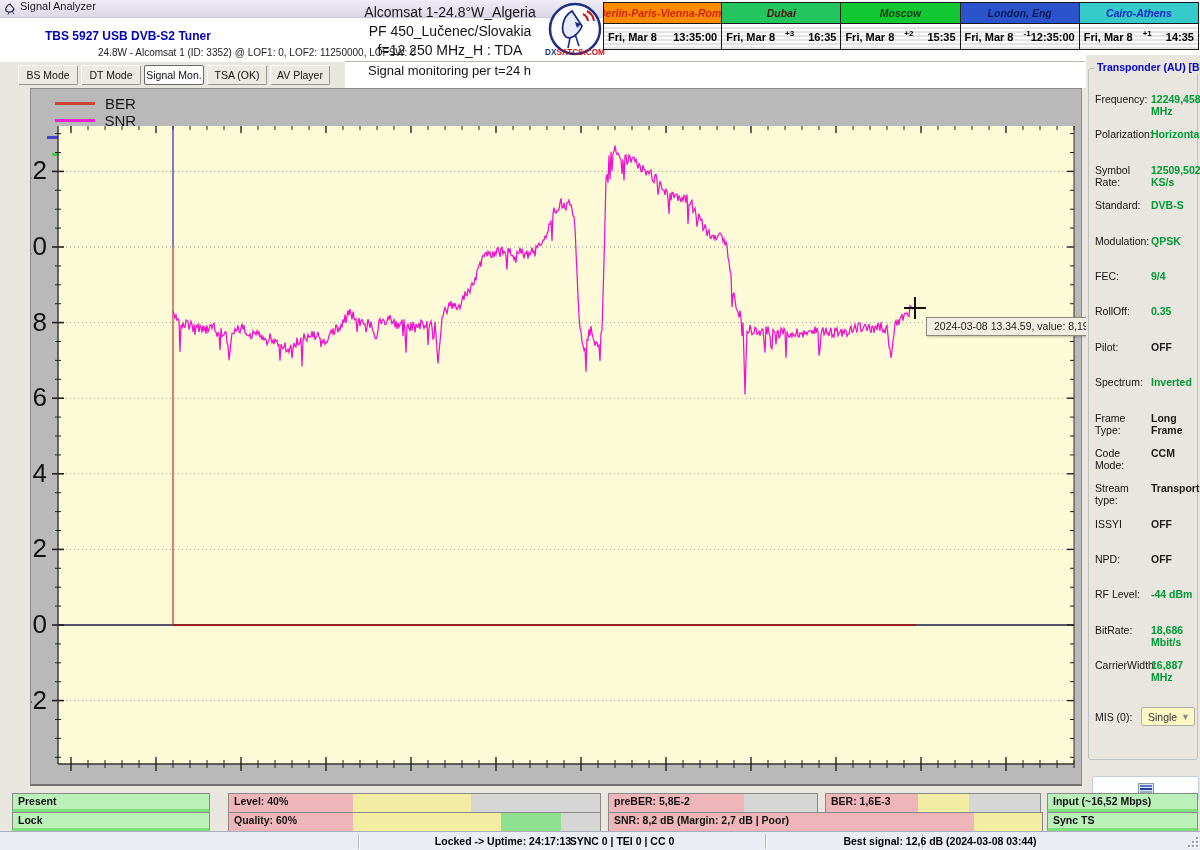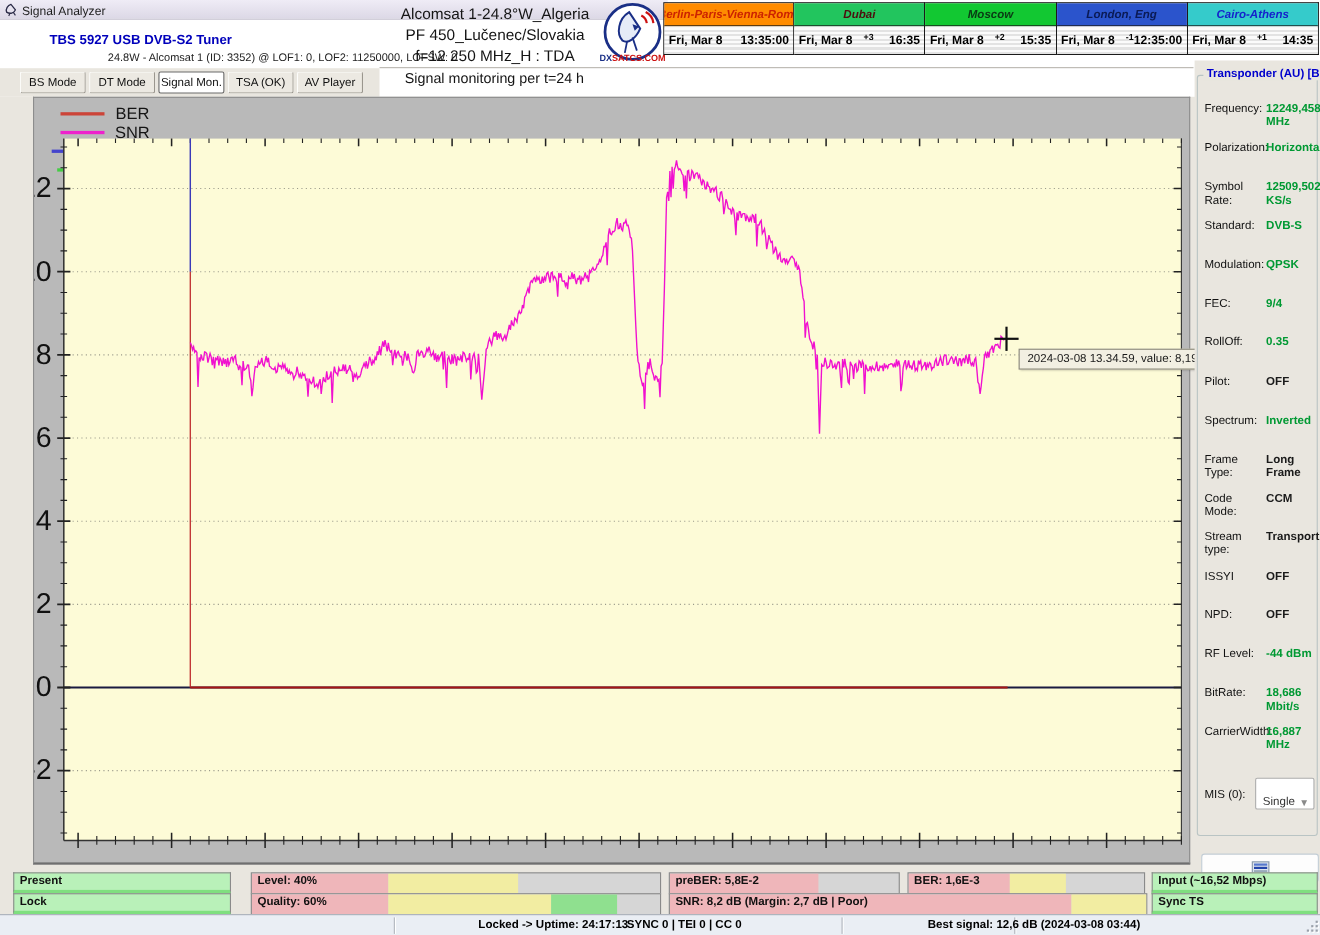--- a/index.html
+++ b/index.html
@@ -3,21 +3,21 @@
 <meta charset="utf-8">
 <style>
   * { margin:0; padding:0; box-sizing:border-box; }
   html,body { width:1200px; height:850px; font-family:"Liberation Sans", sans-serif; }
   #app { position:relative; width:1200px; height:850px; background:#e9e6df; overflow:hidden; }
 
   
   .header-band { position:absolute; left:0; top:0; width:1200px; height:88px; background:#ffffff; }
   .titlebar { position:absolute; left:0; top:0; width:607px; height:18px;
     background:linear-gradient(180deg,#efecf6 0%,#dcd8e6 100%); border-bottom:1px solid #c8c4d2;
-    display:flex; align-items:flex-end; padding-left:20px; }
+    display:flex; align-items:flex-start; padding-left:20px; }
   .titlebar .ticon { position:absolute; left:4px; top:2px; }
   .titlebar span { font-size:11px; color:#1c1c1c; }
   .tuner-title { position:absolute; left:45px; top:29px; font-size:12px; font-weight:bold; color:#0000bb; }
   .tuner-details { position:absolute; left:78px; top:47px; font-size:10px; color:#222;margin-left:20px; }
   .center-head { position:absolute; left:335px; top:3px; width:230px; text-align:center; }
   .center-head div { font-size:14px; color:#141414; line-height:19px; }
   .monitor-title { position:absolute; left:368px; top:63px; font-size:13px; color:#141414; }
   .head-rule { position:absolute; left:345px; top:61px; width:740px; height:1px; background:#b9b5ae; }
   .logo { position:absolute; left:545px; top:2px; }
 
@@ -63,22 +63,22 @@
     border:1px solid #b9c4c4; border-radius:3px; }
   .tp-title { position:absolute; left:8px; top:6px; font-size:10.5px; font-weight:bold; color:#0000cc;
     background:#e9e6df; padding:0 3px; white-space:nowrap; }
   .tp-rows { position:absolute; left:6px; top:24px; width:100px; }
   .tp-row { height:35.4px; display:flex; align-items:flex-start; }
   .tp-label { font-size:10.5px; color:#111; width:56px; flex:0 0 auto; }
   .tp-value { font-size:10.5px; font-weight:bold; }
   .tp-green { color:#009933; } .tp-black { color:#1a1a1a; }
   .mis-row { position:absolute; left:6px; top:638px; width:100px; display:flex; align-items:center; }
   .mis-label { font-size:10.5px; color:#111; width:46px; }
-  .mis-select { width:54px; height:29px; background:#ffffff; border:1px solid #adadad; border-radius:2px;
-    font-size:10.5px; color:#333; display:flex; align-items:flex-end; padding-left:6px; cursor:pointer; }
+  .mis-select { width:54px; height:19px; background:#fef9c3; border:1px solid #adadad; border-radius:2px;
+    font-size:10.5px; color:#333; display:flex; align-items:center; padding-left:6px; cursor:pointer; }
   .mis-chev { margin-left:auto; margin-right:4px; color:#8a8a8a; font-size:9px; }
   .tp-button { position:absolute; left:3px; top:707px; width:107px; height:26px; background:#fdfdfd;
     border:1px solid #c3ced6; border-radius:3px; display:flex; align-items:center; justify-content:center; cursor:pointer; }
   .list-icon { width:16px; height:13px; background:#dde4ee; border:1px solid #8a99aa; display:flex;
     flex-direction:column; justify-content:space-evenly; padding:1px; }
   .list-icon i { display:block; height:2px; }
   .list-icon i:nth-child(1){ background:#5577cc; }
   .list-icon i:nth-child(2){ background:#2244aa; }
   .list-icon i:nth-child(3){ background:#99aabb; }
 

